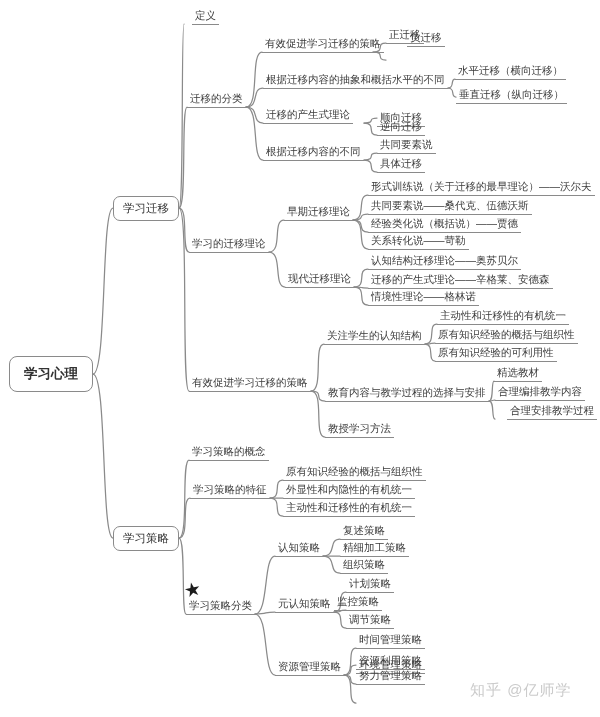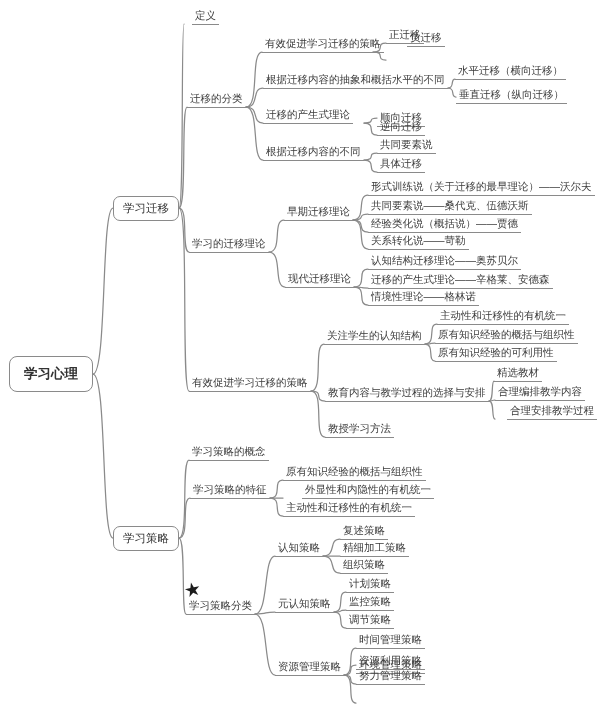--- a/index.html
+++ b/index.html
@@ -124,31 +124,32 @@
       <div class="n-line" style="left: 435px; top: 345px;">原有知识经验的可利用性</div>
       <div class="n-line" style="left: 325px; top: 385px;">教育内容与教学过程的选择与安排</div>
       <div class="n-line" style="left: 494px; top: 365px;">精选教材</div>
       <div class="n-line" style="left: 495px; top: 384px;">合理编排教学内容</div>
       <div class="n-line" style="left: 471px; top: 403px; margin-left: 36px;">合理安排教学过程</div>
       <div class="n-line" style="left: 325px; top: 421px;">教授学习方法</div>
       <div class="n-box" style="left: 113px; top: 526px;">学习策略</div>
       <div class="n-line" style="left: 189px; top: 444px;">学习策略的概念</div>
       <div class="n-line" style="left: 190px; top: 482px;">学习策略的特征</div>
       <div class="n-line" style="left: 283px; top: 464px;">原有知识经验的概括与组织性</div>
-      <div class="n-line" style="left: 283px; top: 482px; margin-left: 19px;">外显性和内隐性的有机统一</div>
+      <div class="n-line" style="left: 283px; top: 482px;">外显性和内隐性的有机统一</div>
       <div class="n-line" style="left: 283px; top: 500px;">主动性和迁移性的有机统一</div>
       <div class="n-line" style="left: 186px; top: 598px;">学习策略分类</div>
       <span class="star" style="left: 184px; top: 580px;">★</span>
       <div class="n-line" style="left: 275px; top: 540px;">认知策略</div>
       <div class="n-line" style="left: 340px; top: 523px;">复述策略</div>
       <div class="n-line" style="left: 340px; top: 540px;">精细加工策略</div>
       <div class="n-line" style="left: 340px; top: 557px;">组织策略</div>
       <div class="n-line" style="left: 275px; top: 596px;">元认知策略</div>
       <div class="n-line" style="left: 346px; top: 576px;">计划策略</div>
-      <div class="n-line" style="left: 346px; top: 594px;">监控策略</div>
+      <div class="n-line" style="left: 334px; top: 594px;">监控策略</div>
       <div class="n-line" style="left: 346px; top: 612px;">调节策略</div>
       <div class="n-line" style="left: 275px; top: 659px;">资源管理策略</div>
       <div class="n-line" style="left: 356px; top: 632px;">时间管理策略</div>
       <div class="n-line" style="left: 356px; top: 649px; margin-top: 8px;">环境管理策略</div>
       <div class="n-line" style="left: 356px; top: 668px;">努力管理策略</div>
       <div class="n-line" style="left: 356px; top: 653px;">资源利用策略</div>
     </div>
+  <div class="watermark">知乎 @亿师学</div>
 </div>
 
 </body></html>

